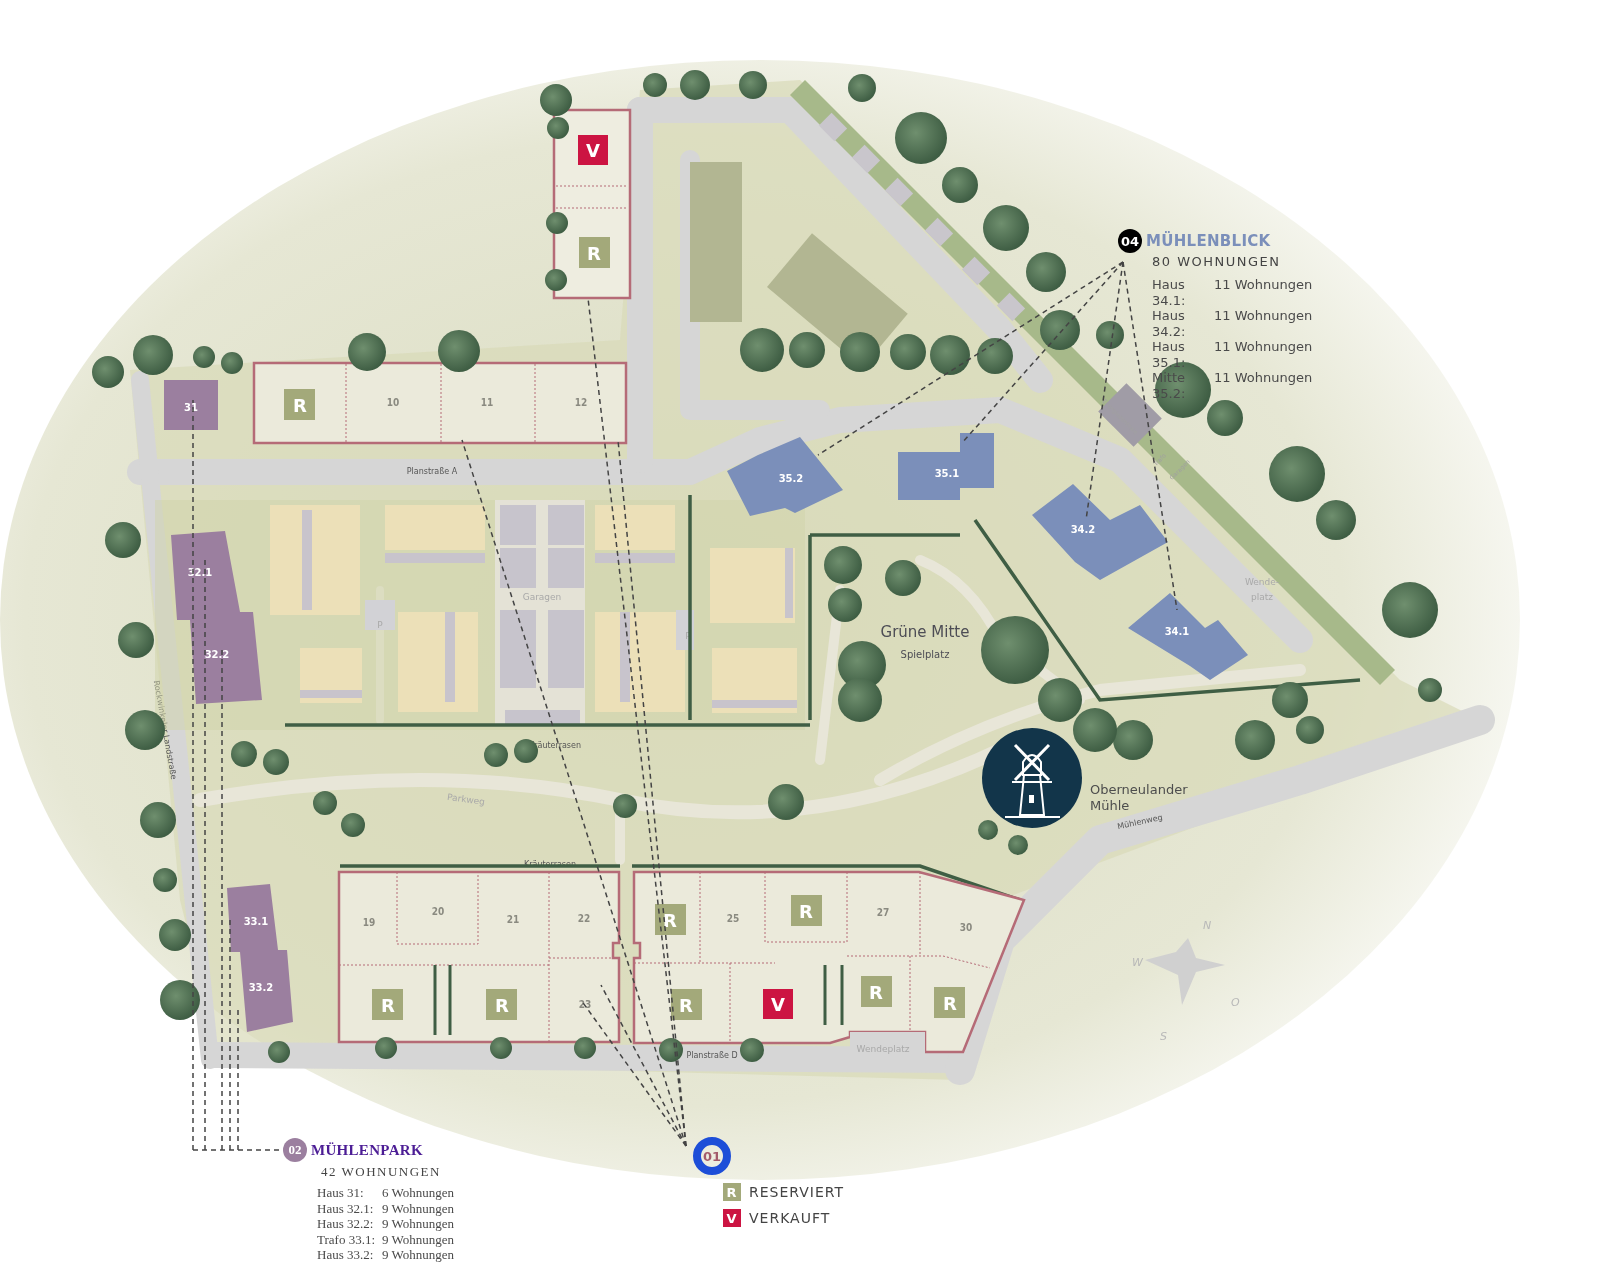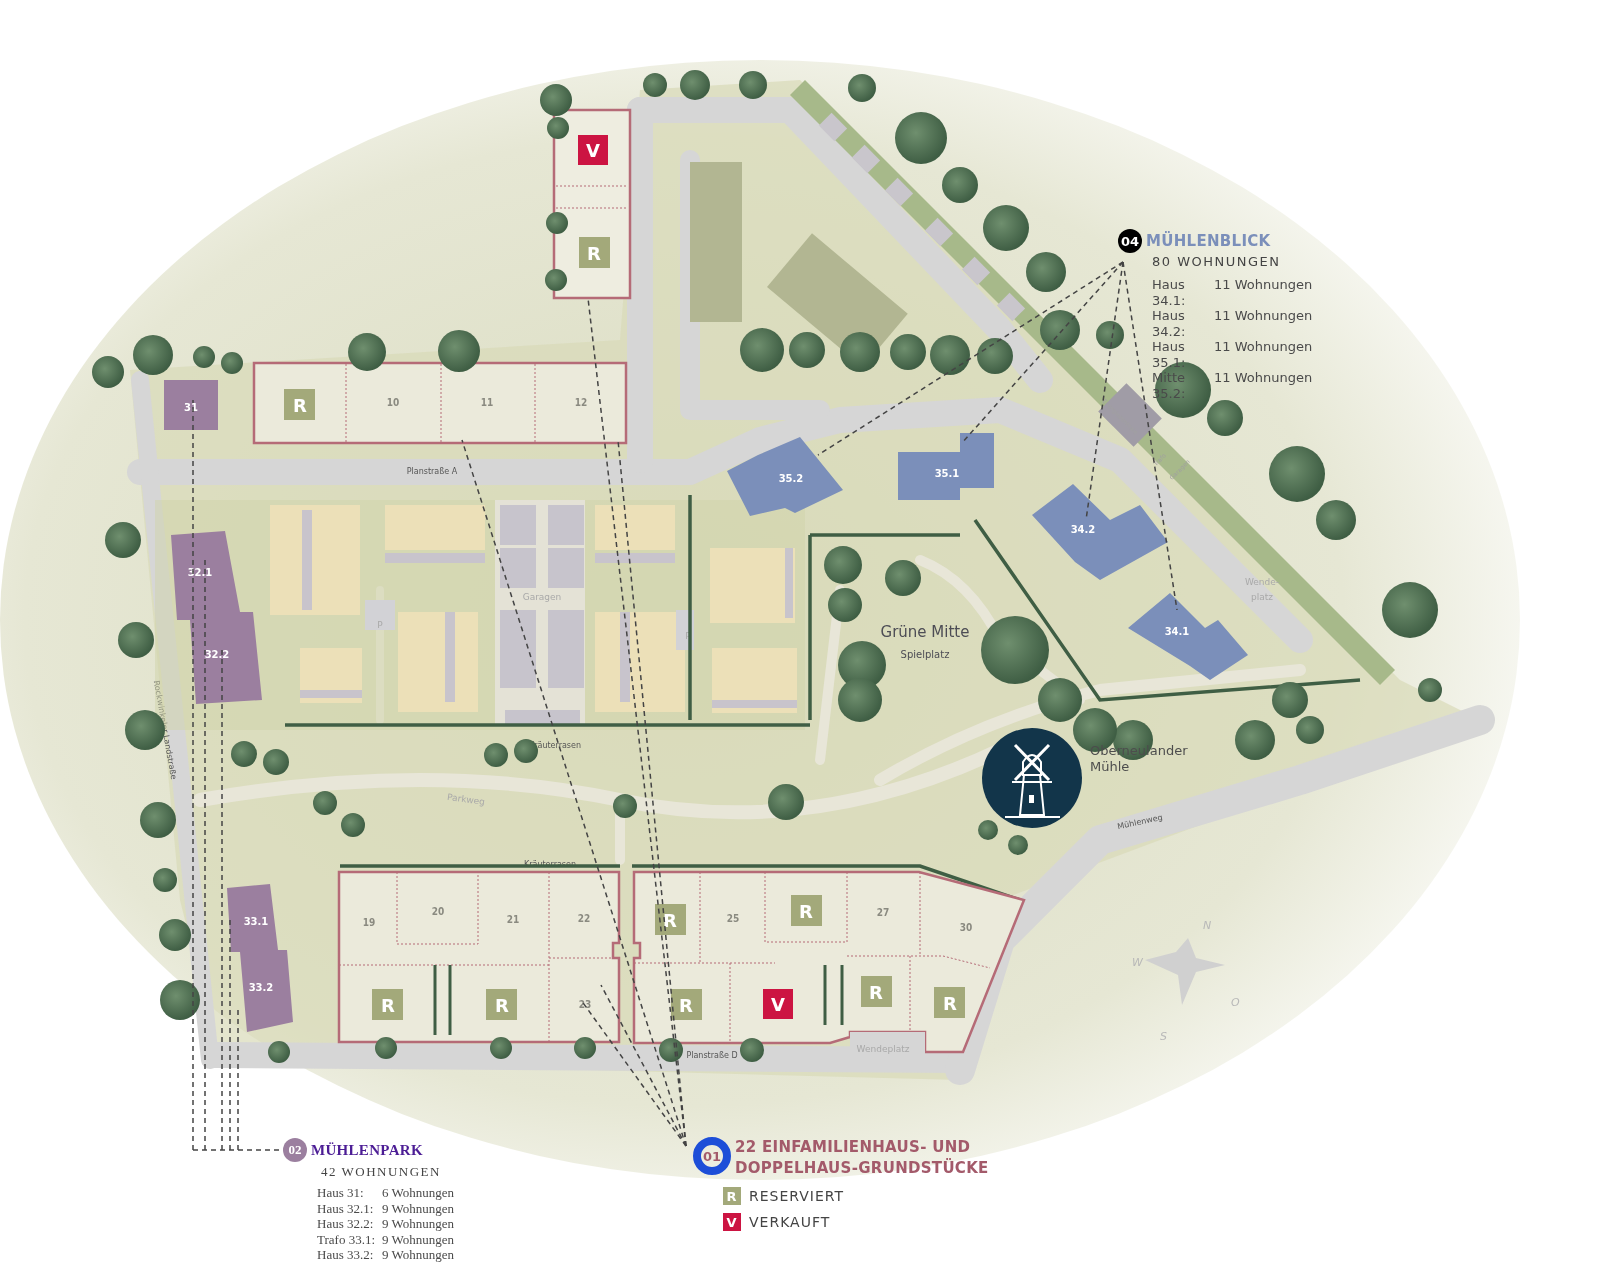--- a/index.html
+++ b/index.html
@@ -433,33 +433,29 @@
     <div class="r">
         <span class="k" style="width:65px">Haus 33.2:</span>
         <span>9 Wohnungen</span>
       </div>
   </div>
 </div>
 
 <div class="legend" style="left:693px;top:1137px;">
   <div class="head" style="align-items:flex-start;">
     <span class="circle-outline">01</span>
-    <div>
-      <div class="title" style="color:#a35a6a;line-height:21px;">22 EINFAMILIENHAUS- UND</div>
-      <div class="title" style="color:#a35a6a;line-height:21px;">DOPPELHAUS-GRUNDSTÜCKE</div>
-    </div>
   </div>
   <div style="margin-left:30px;margin-top:4px;">
     <div class="lg-item">
       <span class="lg-box" style="background:#a3a97a;">R</span>
       <span>RESERVIERT</span>
     </div>
     <div class="lg-item">
       <span class="lg-box" style="background:#cc1442;">V</span>
       <span>VERKAUFT</span>
     </div>
   </div>
 </div>
 
-<div class="muehle-label" style="left:1090px;top:743px;">
+<div class="muehle-label" style="left:1090px;top:782px;">
   <div>Oberneulander</div>
   <div>Mühle</div>
 </div>
 
 </body></html>

